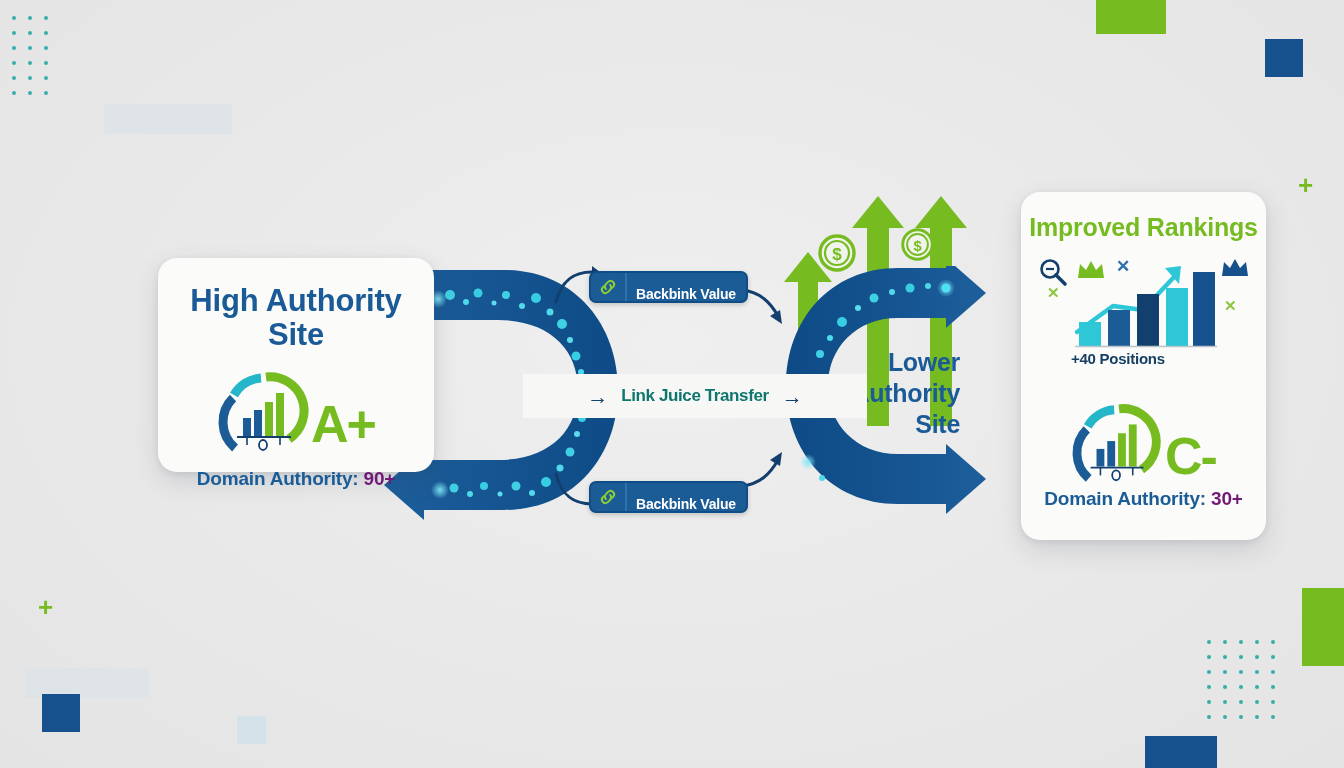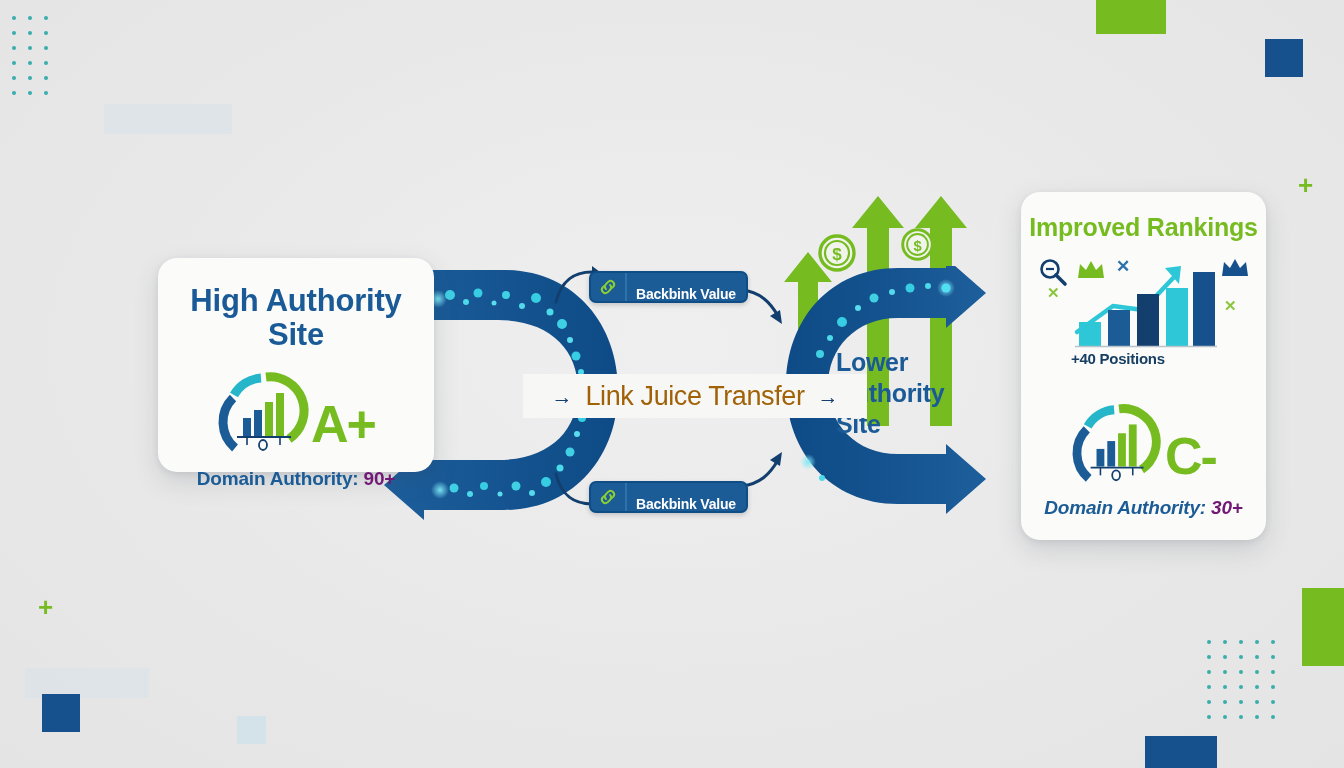--- a/index.html
+++ b/index.html
@@ -58,21 +58,21 @@
   
   #center-bar {
     position:absolute;
     left:523px; top:374px; width:344px; height:44px;
     background:#f7f7f6;
     display:flex; align-items:center; justify-content:center; gap:13px;
     z-index:45;
     box-shadow:0 0 0 0 rgba(0,0,0,0);
   }
   #center-bar .ljt {
-    color:#a16207; font-weight:400; font-size:27px; letter-spacing:-.4px; white-space:nowrap;
+    color:#0f766e; font-weight:700; font-size:17px; letter-spacing:-.4px; white-space:nowrap;
   }
   #center-bar .arw { color:#123f6d; font-size:21px; line-height:1; }
 
   
   .badge {
     position:absolute; z-index:46;
     height:32px;
     display:flex; align-items:stretch;
     background:#1b5c96;
     border:2px solid #0f4d86;
@@ -88,21 +88,21 @@
     display:flex; align-items:center; padding:0 10px 0 9px;
     color:#ffffff; font-weight:700; font-size:14px; white-space:nowrap;
     letter-spacing:-.2px;
     margin-top:14px;
   }
 
   
   #lower-site-label {
     position:absolute; z-index:44;
     left:836px; top:347px; width:124px;
-    text-align:left;
+    text-align:right;
     color:#1a5a96; font-weight:700; font-size:25px; line-height:1.24;
     letter-spacing:-.3px;
   }
 
   
   .uparrow { position:absolute; z-index:18; }
   .coin { position:absolute; z-index:30; }
 
   .seo-caption {
     position:absolute; z-index:50;
@@ -423,19 +423,19 @@
         <rect x="48" y="36" width="8" height="34" fill="#76bc21"></rect>
         <rect x="59" y="27" width="8" height="43" fill="#76bc21"></rect>
         <line x1="20" y1="71" x2="74" y2="71" stroke="#123f6d" stroke-width="1.8"></line>
         <line x1="30" y1="71" x2="30" y2="79" stroke="#123f6d" stroke-width="1.6"></line>
         <line x1="63" y1="71" x2="63" y2="79" stroke="#123f6d" stroke-width="1.6"></line>
         <ellipse cx="46" cy="79" rx="4" ry="5" fill="none" stroke="#123f6d" stroke-width="1.8"></ellipse>
       </svg>
       <span class="grade" style="font-size:52px;margin-left:-6px;margin-top:22px;">C-</span>
     </div>
 
-    <div class="da-line" style="position:absolute;left:0;top:305px;width:100%;font-style:italic;">
+    <div class="da-line" style="position:absolute;left:0;top:296px;width:100%;">
       <span>Domain Authority:</span>
       <span class="val">30+</span>
     </div>
   </div>
 
 </div>
 
 </body></html>

